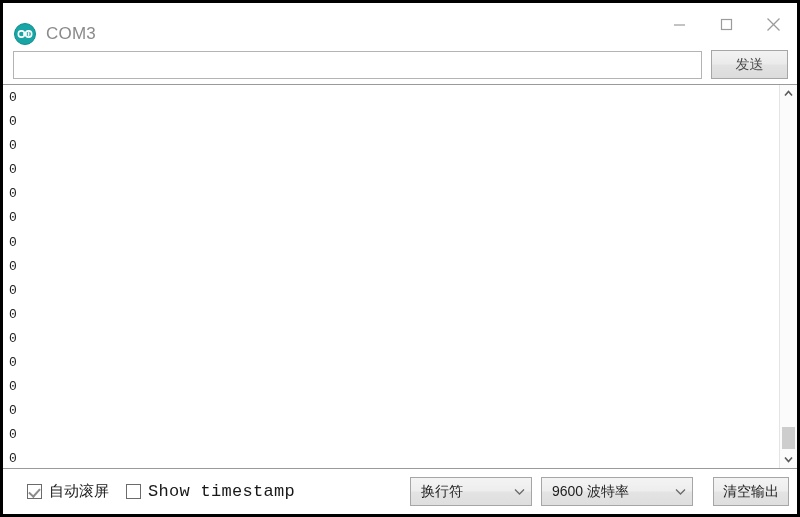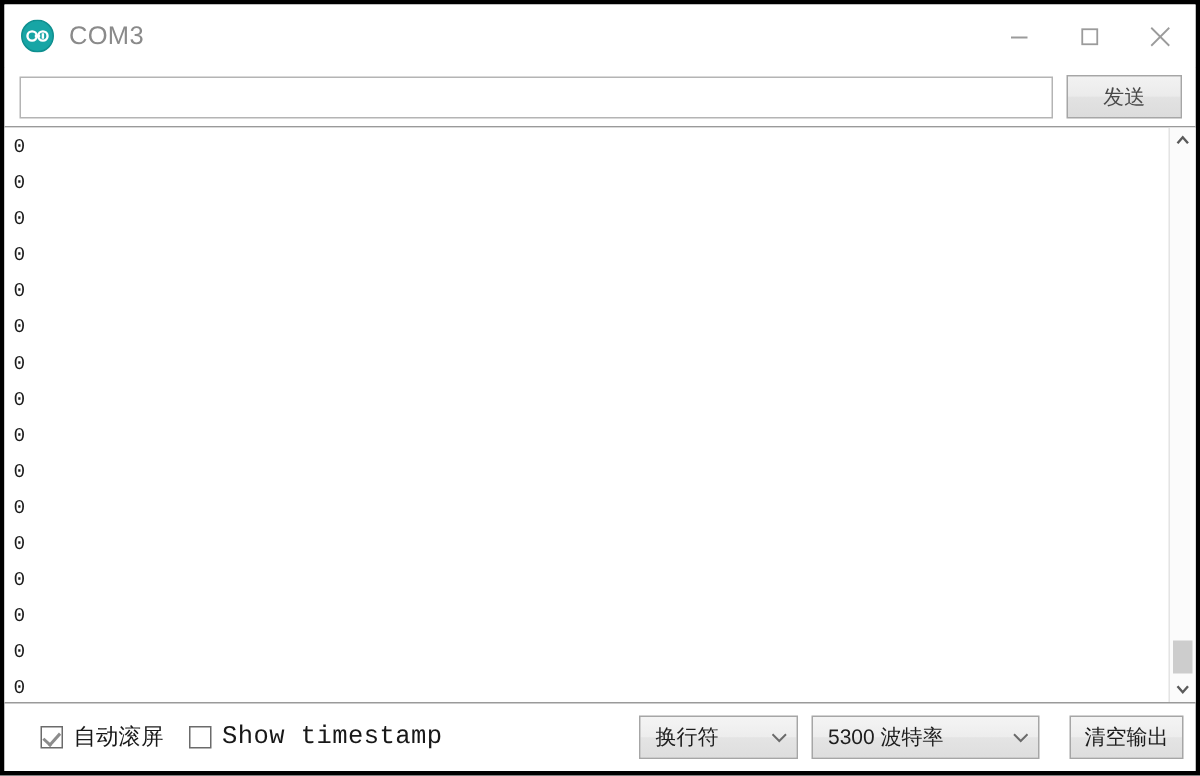--- a/index.html
+++ b/index.html
@@ -27,21 +27,21 @@
     display: flex;
     flex-direction: column;
   }
 
   
   .titlebar {
     height: 42px;
     min-height: 42px;
     background: #ffffff;
     display: flex;
-    align-items: center;
+    align-items: flex-end;
     position: relative;
   }
   .title-left {
     display: flex;
     align-items: center;
     padding-left: 11px;
     gap: 10px;
   }
   .arduino-logo {
     width: 22px;
@@ -231,21 +231,21 @@
     box-sizing: border-box;
     border: 1px solid #a6a6a6;
     background: linear-gradient(to bottom, #f4f4f4 0%, #ededed 49%, #e4e4e4 51%, #dedede 100%);
     display: flex;
     align-items: center;
     justify-content: space-between;
     padding: 0 6px 0 10px;
     cursor: default;
     margin-left: 9px;
   }
-  .combo-newline { width: 106px; }
+  .combo-newline { width: 122px; }
   .combo-baud { width: 152px; }
   .combo-text {
     font-size: 14px;
     color: #1d1d1d;
     font-family: "Liberation Sans", sans-serif;
     white-space: nowrap;
   }
   .combo-arrow { display: block; }
   .clear-btn {
     width: 76px;
@@ -358,21 +358,21 @@
     <div class="spacer"></div>
 
     <div class="combo combo-newline">
       <span class="combo-text">换行符</span>
       <svg class="combo-arrow" width="11" height="8" viewBox="0 0 11 8">
         <polyline points="1,1.5 5.5,6 10,1.5" fill="none" stroke="#6b6b6b" stroke-width="1.3"></polyline>
       </svg>
     </div>
 
     <div class="combo combo-baud">
-      <span class="combo-text">5300 波特率</span>
+      <span class="combo-text">9600 波特率</span>
       <svg class="combo-arrow" width="11" height="8" viewBox="0 0 11 8">
         <polyline points="1,1.5 5.5,6 10,1.5" fill="none" stroke="#6b6b6b" stroke-width="1.3"></polyline>
       </svg>
     </div>
 
     <div class="clear-btn">清空输出</div>
   </div>
 
 </div>
 

